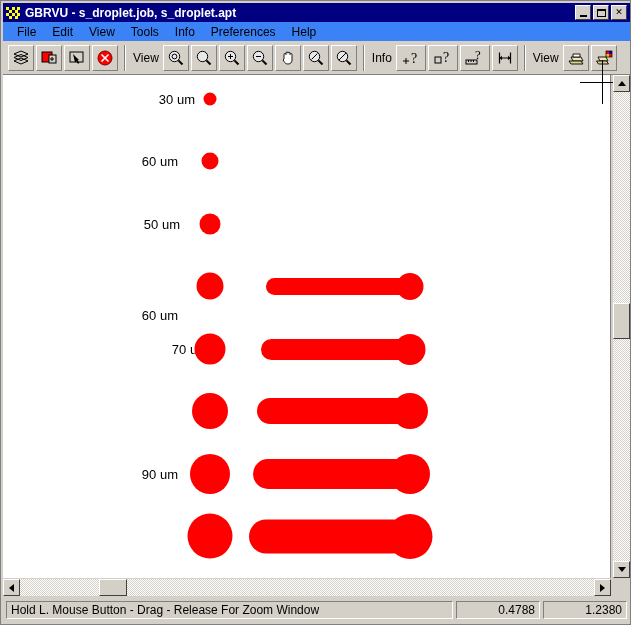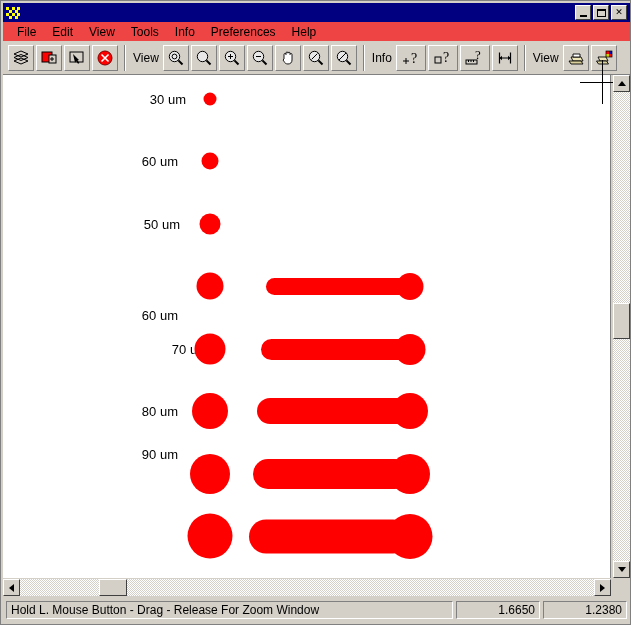--- a/index.html
+++ b/index.html
@@ -76,21 +76,21 @@
     display: flex; align-items: center; justify-content: center;
   }
   .min-bar { width: 7px; height: 2px; background: #000; margin-top: 6px; }
   .max-box { width: 9px; height: 8px; border: 1px solid #000; border-top-width: 2px; box-sizing: border-box; }
 
   
   .menubar {
     position: absolute;
     left: 2px; top: 21px;
     width: 627px; height: 19px;
-    background: #ef4444;
+    background: #3b82f6;
     display: flex;
     align-items: center;
     box-sizing: border-box;
     padding-left: 6px;
   }
   .menuitem {
     font-size: 12px;
     color: #000;
     padding: 2px 8px;
     white-space: nowrap;
@@ -297,20 +297,21 @@
       <span class="sq" style="left:7px;top:1px"></span>
       <span class="sq" style="left:12px;top:1px"></span>
       <span class="sq" style="left:4px;top:4px"></span>
       <span class="sq" style="left:10px;top:4px"></span>
       <span class="sq" style="left:1px;top:7px"></span>
       <span class="sq" style="left:7px;top:7px"></span>
       <span class="sq" style="left:12px;top:7px"></span>
       <span class="sq" style="left:4px;top:10px"></span>
       <span class="sq" style="left:10px;top:10px"></span>
     </div>
+    <span class="title-text">GBRVU - s_droplet.job, s_droplet.apt</span>
     <div class="title-buttons">
       <div class="tbtn">
         <div class="glyph">
             <div class="min-bar"></div>
           </div>
       </div>
       <div class="tbtn">
         <div class="glyph">
             <div class="max-box"></div>
           </div>
@@ -501,45 +502,44 @@
         </span>
       </div>
 
     </div>
   </div>
 
   <div class="client">
 
     <div class="canvas" id="canvas">
 
-    <div class="label" style="left: 8px; width: 175px; top: 24px;">30 um</div>
+    <div class="label" style="left: 17px; width: 175px; top: 24px;">30 um</div>
         <div class="dot" style="left: 207px; top: 24px; width: 13px; height: 13px; background: rgb(254, 0, 0);"></div>
         <div class="label" style="left: 0px; width: 175px; top: 86px;">60 um</div>
         <div class="dot" style="left: 207px; top: 86px; width: 17px; height: 17px; background: rgb(254, 0, 0);"></div>
         <div class="label" style="left: 2px; width: 175px; top: 149px;">50 um</div>
         <div class="dot" style="left: 207px; top: 149px; width: 21px; height: 21px; background: rgb(254, 0, 0);"></div>
         <div class="label" style="left: 0px; width: 175px; top: 211px; margin-top: 29px;">60 um</div>
         <div class="dot" style="left: 207px; top: 211px; width: 27px; height: 27px; background: rgb(254, 0, 0);"></div>
         <div class="trace" style="left: 263px; top: 211px; width: 157.5px; height: 27px;">
           <div class="bar" style="width: 144px; height: 17px; background: rgb(254, 0, 0);"></div>
           <div class="pad" style="left: 144px; width: 27px; height: 27px; background: rgb(254, 0, 0);"></div>
         </div>
         <div class="label" style="left: 0px; width: 175px; top: 274px; padding-left: 30px;">70 um</div>
         <div class="dot" style="left: 207px; top: 274px; width: 31px; height: 31px; background: rgb(254, 0, 0);"></div>
         <div class="trace" style="left: 258px; top: 274px; width: 164.5px; height: 31px;">
           <div class="bar" style="width: 149px; height: 21px; background: rgb(254, 0, 0);"></div>
           <div class="pad" style="left: 149px; width: 31px; height: 31px; background: rgb(254, 0, 0);"></div>
         </div>
-        <div class="label" style="left: 0px; width: 175px; top: 336px;">80 um</div>
         <div class="dot" style="left: 207px; top: 336px; width: 36px; height: 36px; background: rgb(254, 0, 0);"></div>
         <div class="trace" style="left: 254px; top: 336px; width: 171px; height: 36px;">
           <div class="bar" style="width: 153px; height: 26px; background: rgb(254, 0, 0);"></div>
           <div class="pad" style="left: 153px; width: 36px; height: 36px; background: rgb(254, 0, 0);"></div>
         </div>
-        <div class="label" style="left: 0px; width: 175px; top: 379px;">90 um</div>
+        <div class="label" style="left: 0px; width: 175px; top: 399px;">90 um</div>
         <div class="dot" style="left: 207px; top: 399px; width: 40px; height: 40px; background: rgb(254, 0, 0);"></div>
         <div class="trace" style="left: 250px; top: 399px; width: 177px; height: 40px;">
           <div class="bar" style="width: 157px; height: 30px; background: rgb(254, 0, 0);"></div>
           <div class="pad" style="left: 157px; width: 40px; height: 40px; background: rgb(254, 0, 0);"></div>
         </div>
         <div class="dot" style="left: 207px; top: 461px; width: 45px; height: 45px; background: rgb(254, 0, 0);"></div>
         <div class="trace" style="left: 246px; top: 461px; width: 183.5px; height: 45px;">
           <div class="bar" style="width: 161px; height: 34px; background: rgb(254, 0, 0);"></div>
           <div class="pad" style="left: 161px; width: 45px; height: 45px; background: rgb(254, 0, 0);"></div>
         </div>
@@ -568,17 +568,17 @@
       <div class="sb-btn" style="right:0;top:0">
         <div class="arrow arr-right"></div>
       </div>
     </div>
 
     <div style="position:absolute;right:0;bottom:0;width:17px;height:17px;background:#d4d0c8;"></div>
   </div>
 
   <div class="statusbar">
     <div class="spanel grow">Hold L. Mouse Button - Drag - Release For Zoom Window</div>
-    <div class="spanel num">1.6650</div>
+    <div class="spanel num">0.4788</div>
     <div class="spanel num">1.2380</div>
   </div>
 
 </div>
 
 </body></html>

